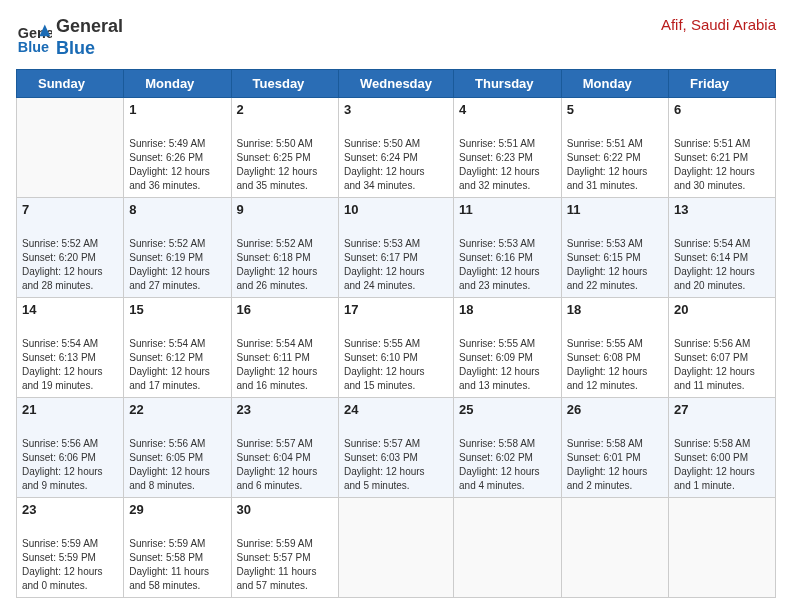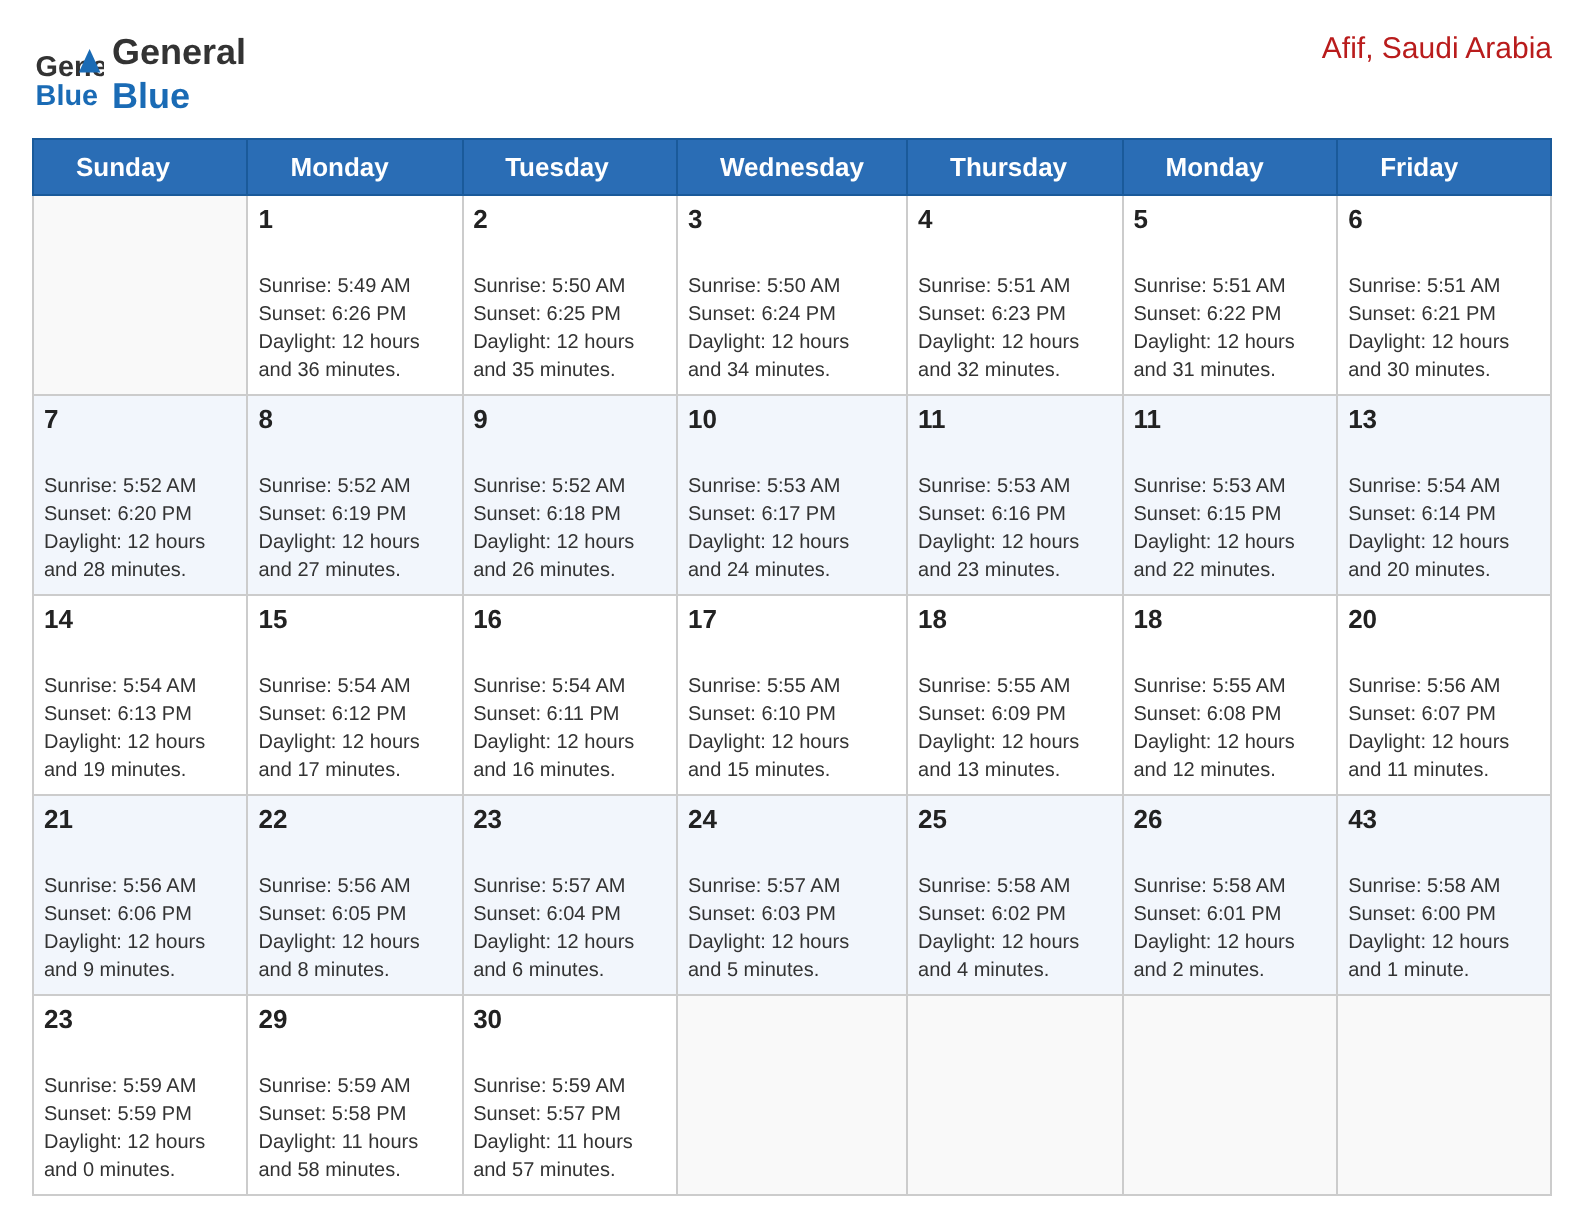--- a/index.html
+++ b/index.html
@@ -301,21 +301,21 @@
 and 4 minutes.</div>
         </td>
         <td>
           <span class="day-num">26</span>
           <div class="day-info" style="white-space: pre-line;">Sunrise: 5:58 AM
 Sunset: 6:01 PM
 Daylight: 12 hours
 and 2 minutes.</div>
         </td>
         <td>
-          <span class="day-num">43</span>
+          <span class="day-num">27</span>
           <div class="day-info" style="white-space: pre-line;">Sunrise: 5:58 AM
 Sunset: 6:00 PM
 Daylight: 12 hours
 and 1 minute.</div>
         </td>
       </tr>
       <tr>
         <td>
           <span class="day-num">23</span>
           <div class="day-info" style="white-space: pre-line;">Sunrise: 5:59 AM

